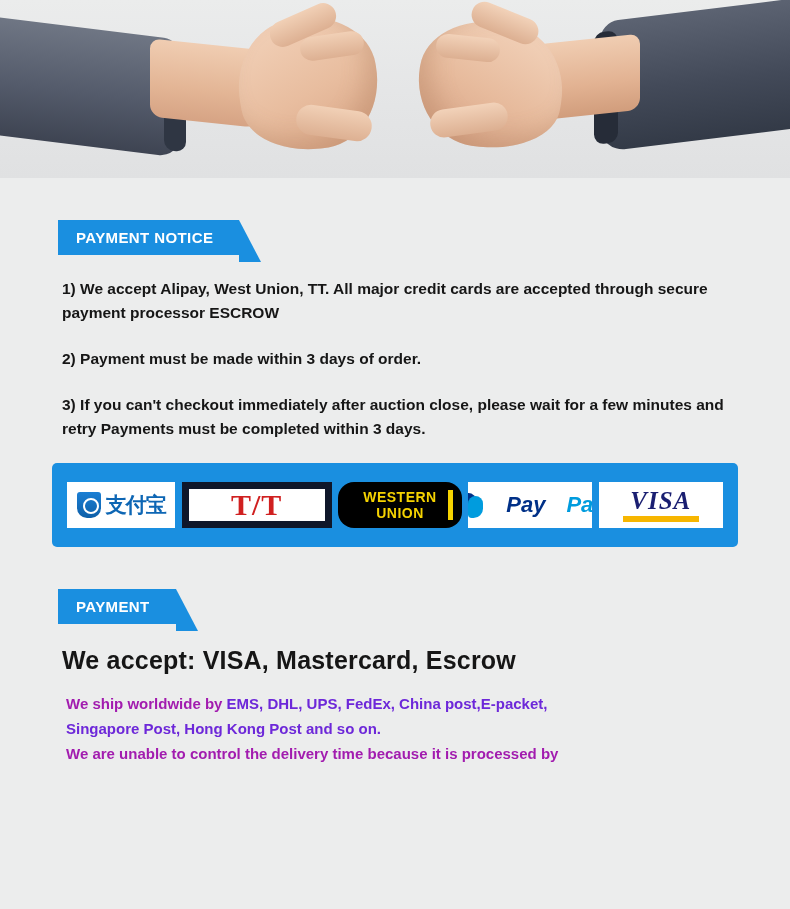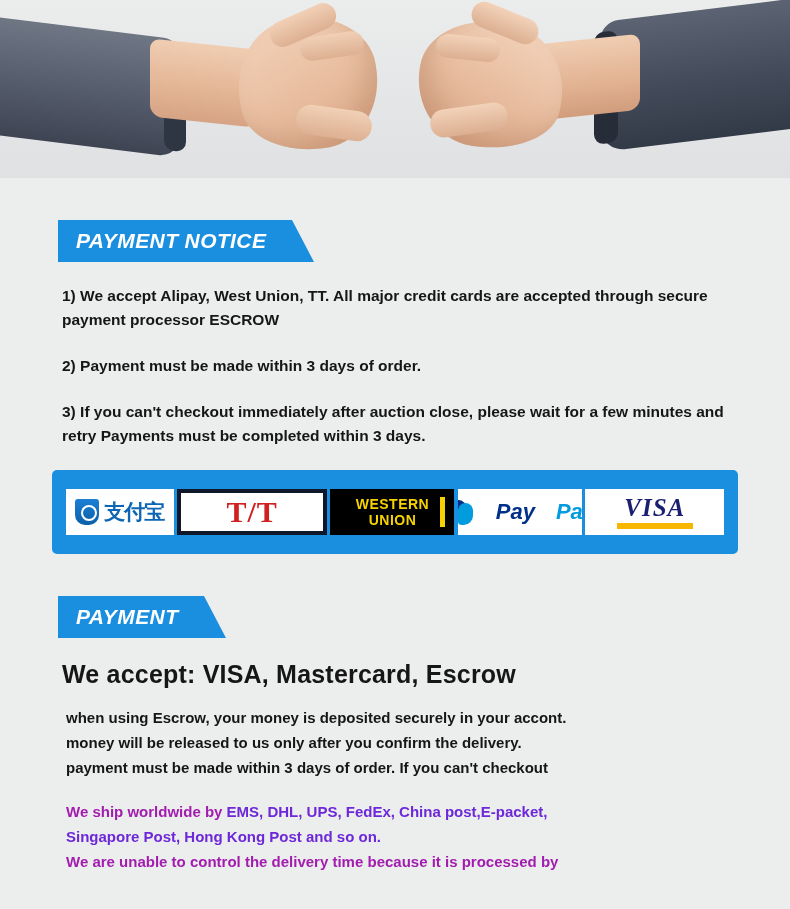--- a/index.html
+++ b/index.html
@@ -135,22 +135,21 @@
 
   
   .ribbon {
     display: inline-block;
     position: relative;
     background: #1a8fe0;
     color: #ffffff;
     font-weight: bold;
     letter-spacing: 0.4px;
     padding: 9px 26px 9px 18px;
-    font-size: 21px;
-    font-style: italic;
+    font-size: 15px;
   }
   .ribbon:after {
     content: "";
     position: absolute;
     right: -22px;
     top: 0;
     border-style: solid;
     border-width: 0 22px 42px 0;
     border-color: transparent transparent #1a8fe0 transparent;
   }
@@ -208,36 +207,37 @@
   .alipay-cn {
     font-family: "DejaVu Sans", sans-serif;
     font-size: 21px;
     font-weight: bold;
     color: #0d66b4;
     letter-spacing: -1px;
     white-space: nowrap;
   }
   .logo-tt {
     width: 150px;
-    border: 4px solid #0f172a;
+    border: 7px solid #0f172a;
     font-size: 30px;
     font-weight: bold;
     color: #d02020;
     letter-spacing: 1px;
     font-family: "Liberation Serif", serif;
   }
   .logo-wu {
     width: 124px;
     background: #000000;
     color: #f6d300;
     flex-direction: column;
     line-height: 1.0;
     font-weight: bold;
     font-family: "Liberation Sans", sans-serif;
     position: relative;
+    border-radius: 16px;
   }
   .logo-wu .wu-top { font-size: 14px; letter-spacing: 0.5px; }
   .logo-wu .wu-bot { font-size: 14px; letter-spacing: 0.5px; margin-top: 2px; }
   .logo-wu:after {
     content: "";
     position: absolute;
     right: 9px; top: 8px;
     width: 5px; height: 30px;
     background: #f6d300;
   }
@@ -249,21 +249,21 @@
   }
   .pp-mark span {
     position: absolute;
     width: 15px; height: 22px;
     border-radius: 8px 8px 10px 4px;
   }
   .pp-mark .pp-back { left: 0; top: 2px; background: #003087; }
   .pp-mark .pp-front { left: 7px; top: 5px; background: #009cde; }
   .pp-text { font-size: 22px; font-weight: bold; color: #003087; font-style: italic; }
   .logo-visa {
-    width: 139px;
+    width: 124px;
     flex-direction: column;
     justify-content: center;
   }
   .visa-word {
     font-family: "Liberation Serif", serif;
     font-style: italic;
     font-weight: bold;
     font-size: 25px;
     color: #1a1f71;
     letter-spacing: 1px;
@@ -352,23 +352,18 @@
 
 <div class="pay-section">
   <div class="ribbon-wrap-2">
     <div class="ribbon">PAYMENT</div>
   </div>
 
   <div class="pay-head">We accept:  VISA, Mastercard, Escrow</div>
 
   <div class="pay-body">
     <p>
-      <span>when using Escrow, your money is deposited securely in your accont.</span><br>
-      <span>money will be released to us only after you confirm the delivery.</span><br>
-      <span>payment must be made within 3 days of order. If you can't checkout</span>
-    </p>
-    <p>
       <span class="ship-line">We ship worldwide by </span><span class="blue">EMS, DHL, UPS, FedEx, China post,E-packet,</span><br>
       <span class="blue">Singapore Post, Hong Kong Post and so on.</span><br>
       <span class="ship-line">We are unable to control the delivery time because it is processed by</span>
     </p>
   </div>
 </div>
 
 </body></html>

